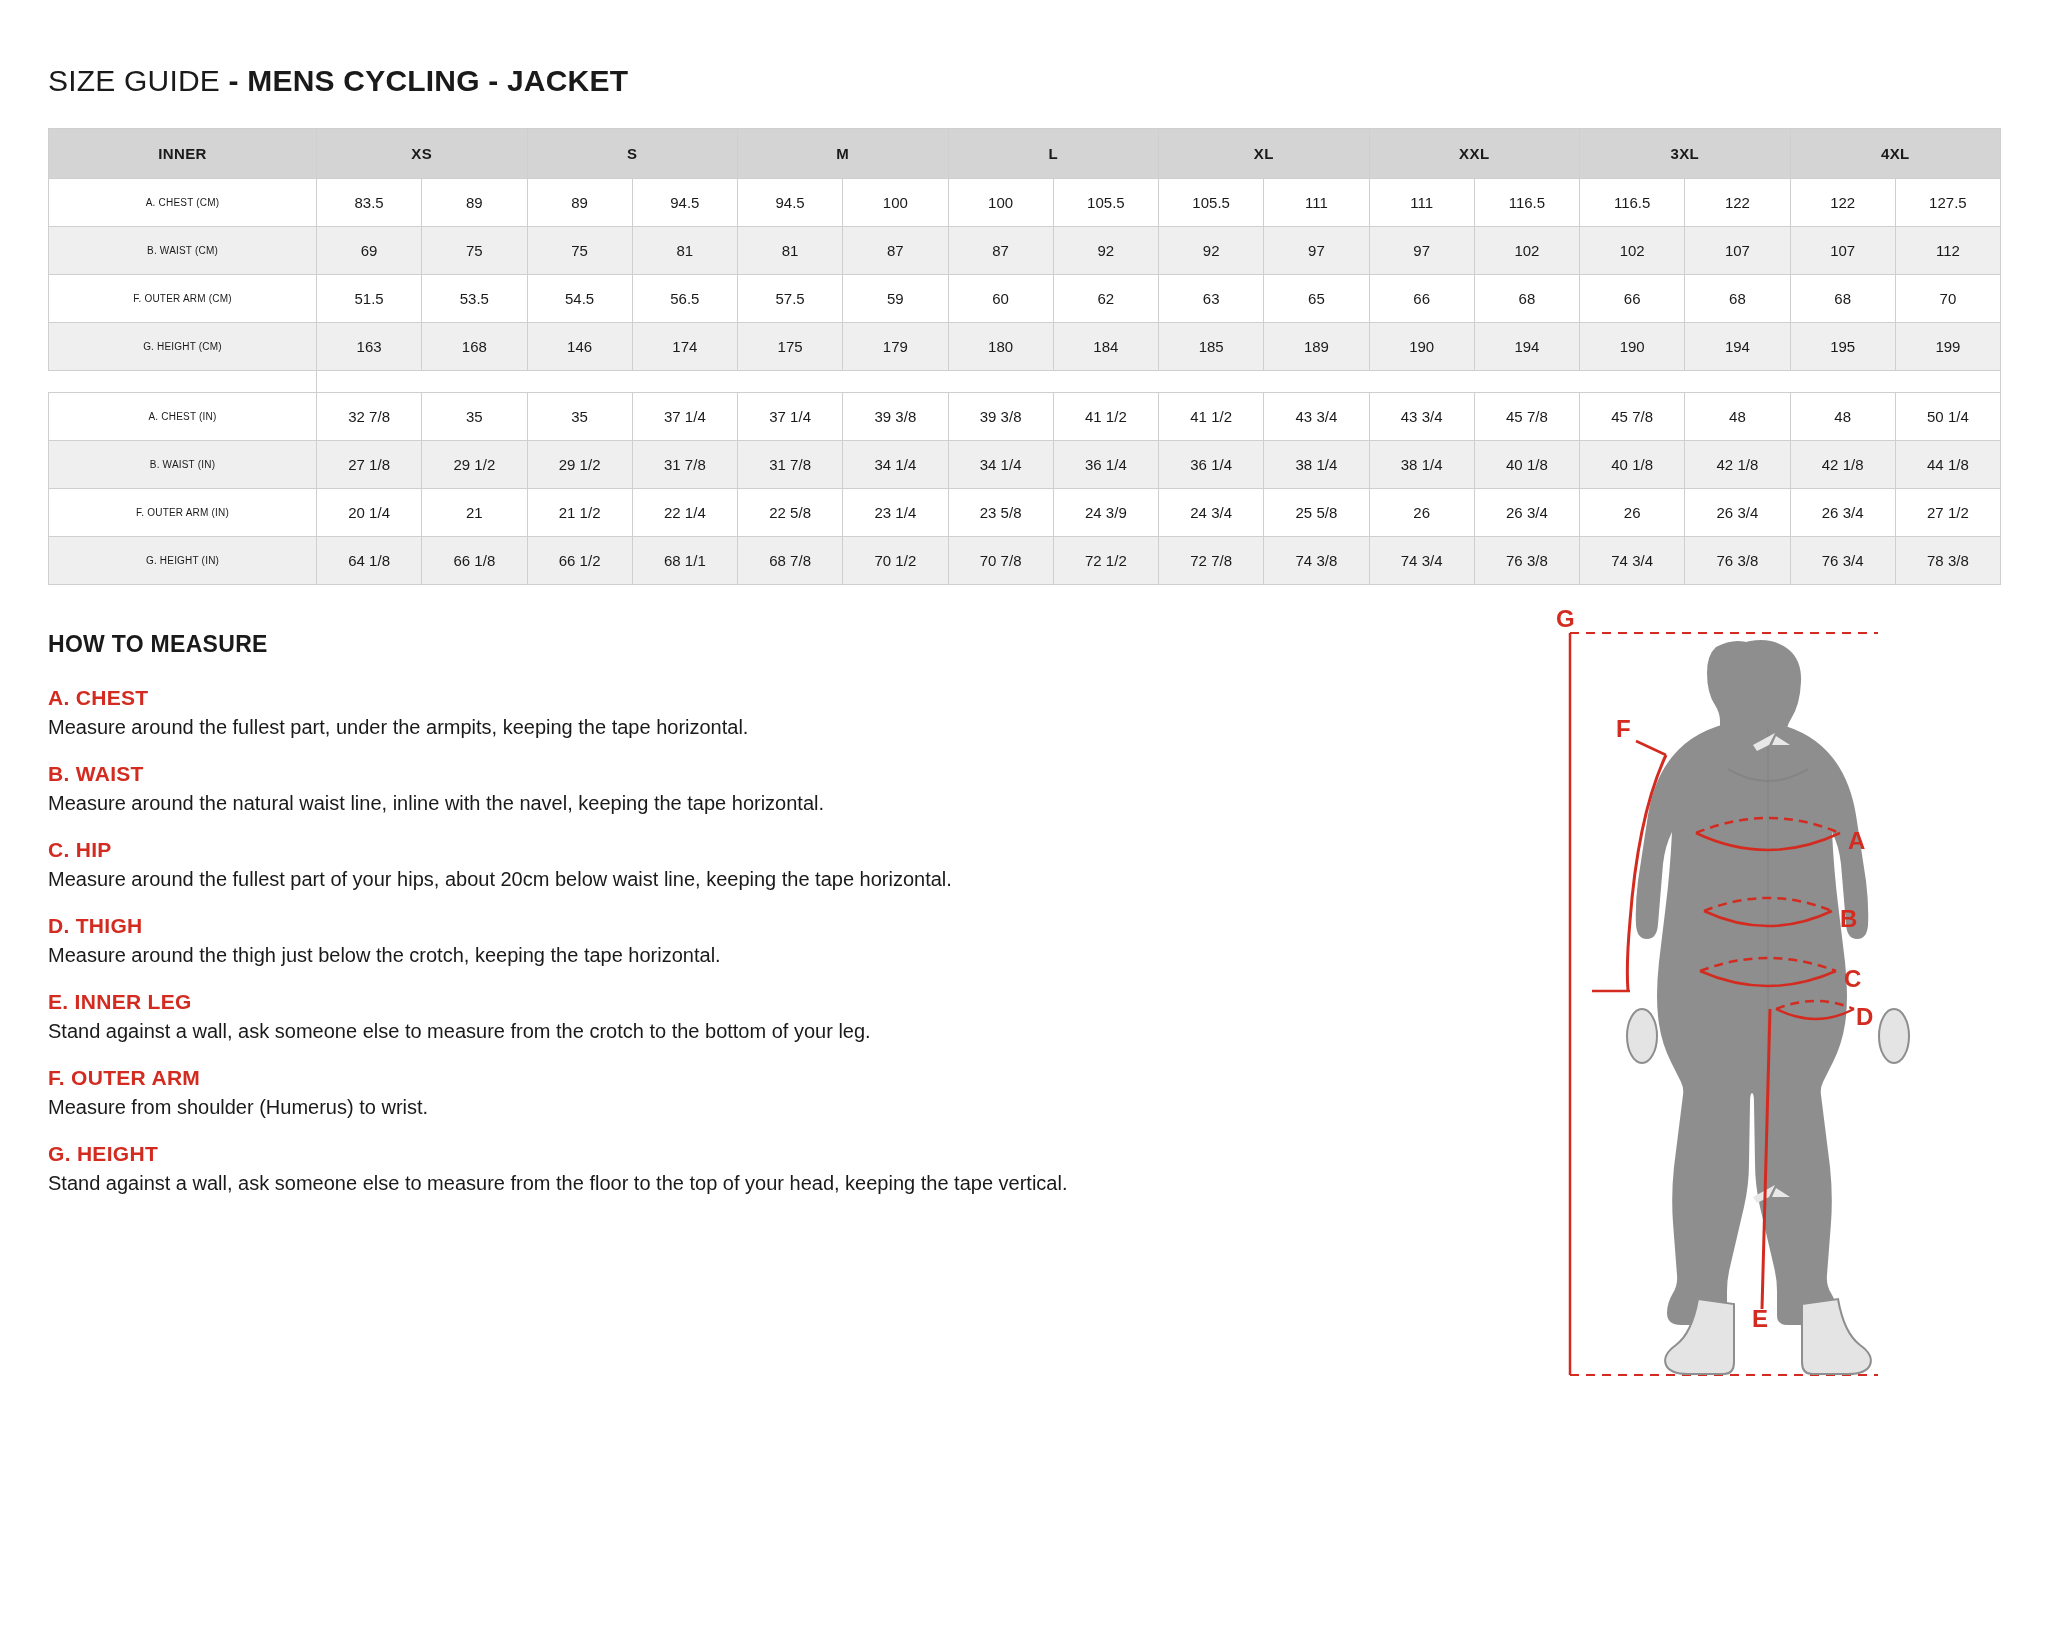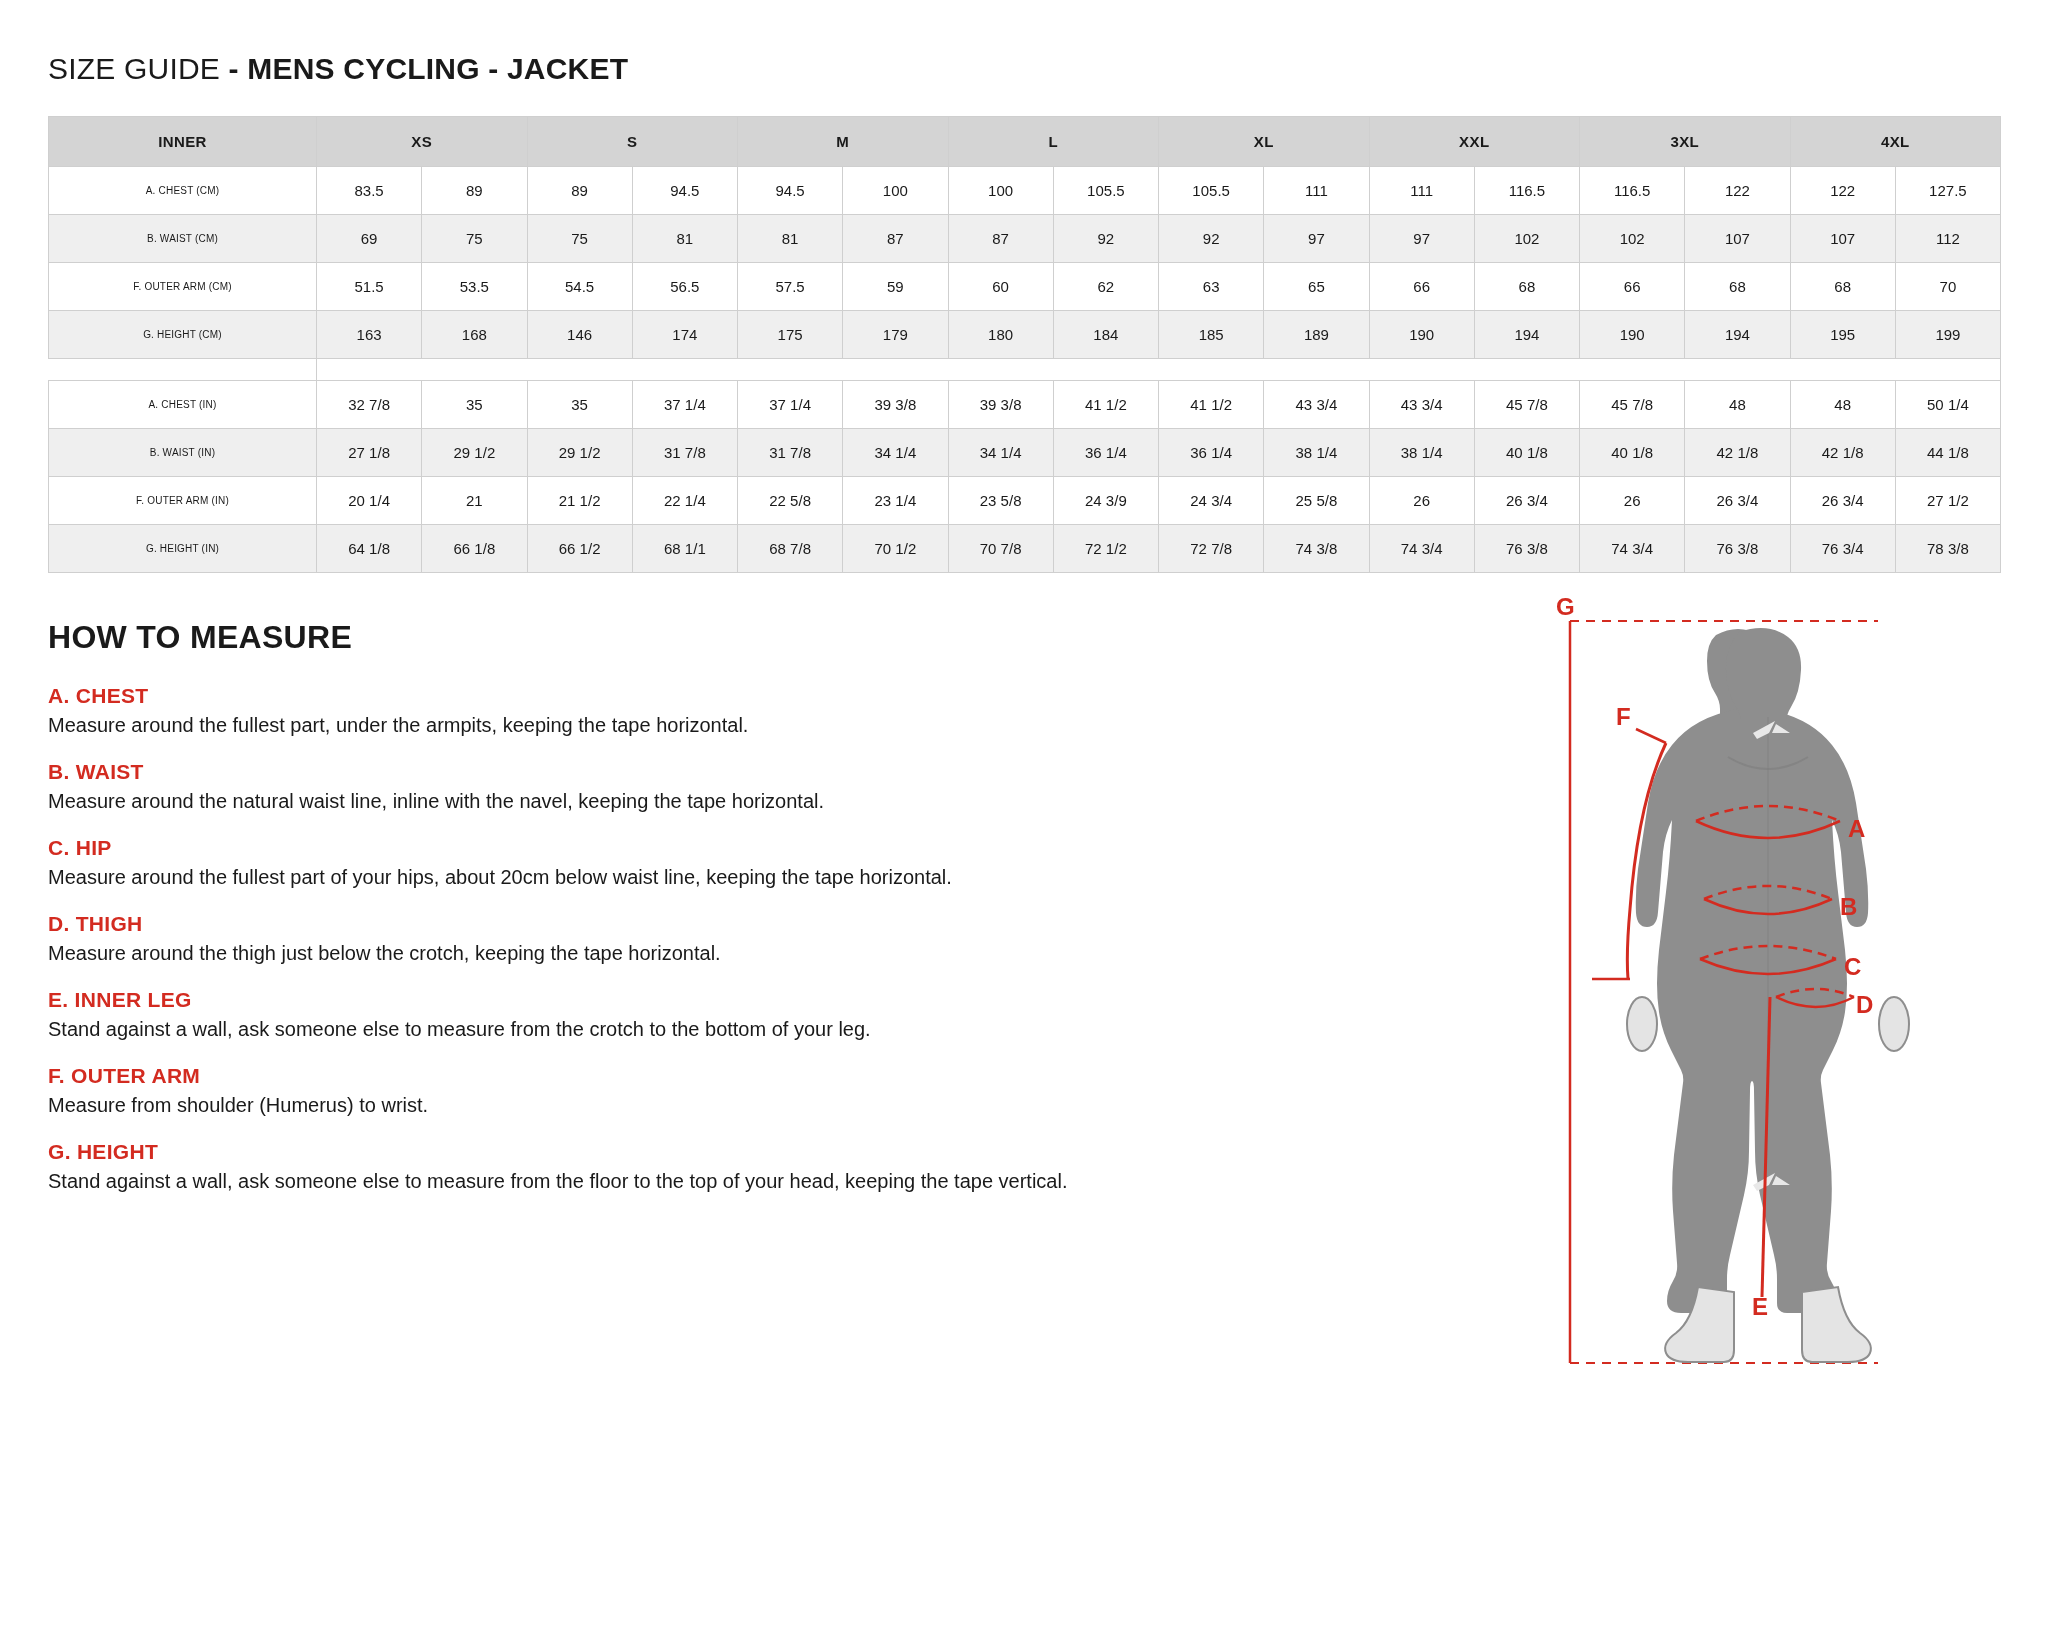--- a/index.html
+++ b/index.html
@@ -17,21 +17,21 @@
   .page {
     position: relative;
     width: 2048px; height: 1652px;
     padding: 52px 60px 0 48px;
   }
 
   
   .title {
     font-size: 30px;
     letter-spacing: 0.2px;
-    margin: 0 0 30px 0;
+    margin: 12px 0 30px 0;
     white-space: nowrap;
   }
   .title .light { font-weight: 400; color: #1a1a1a; }
   .title .bold  { font-weight: 700; color: #1a1a1a; }
 
   
   table.size-table {
     border-collapse: collapse;
     table-layout: fixed;
     width: 1952px;
@@ -80,21 +80,21 @@
   .lower {
     display: flex;
     margin-top: 46px;
   }
   .measure-col { width: 1500px; }
   .figure-col {
     flex: 1;
     position: relative;
   }
   h2.how {
-    font-size: 32px;
+    font-size: 23px;
     font-weight: 700;
     letter-spacing: 0.3px;
     margin: 0 0 28px 0;
   }
   .m-item { margin-bottom: 22px; }
   .m-head {
     color: #d32b20;
     font-weight: 700;
     font-size: 21px;
     letter-spacing: 0.3px;

